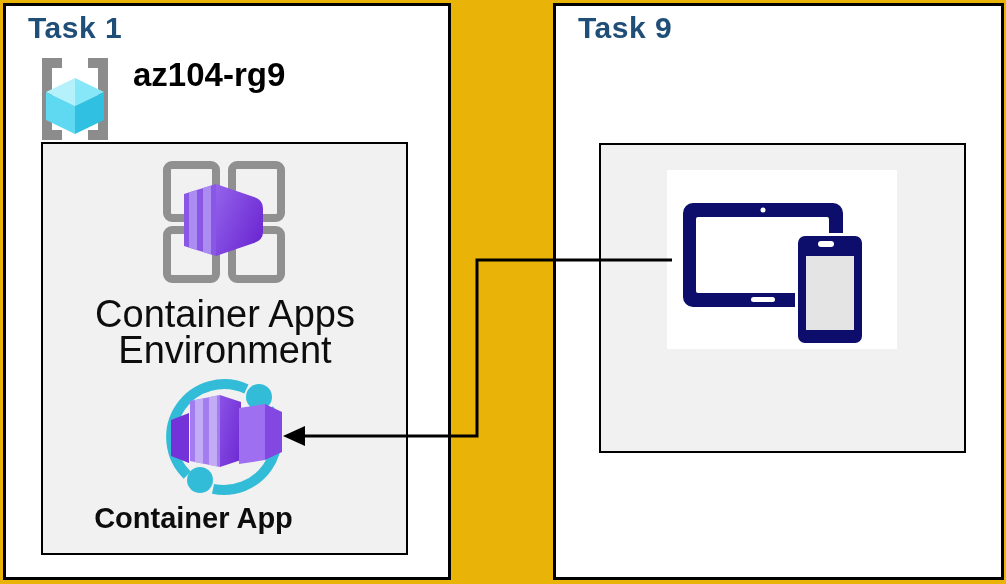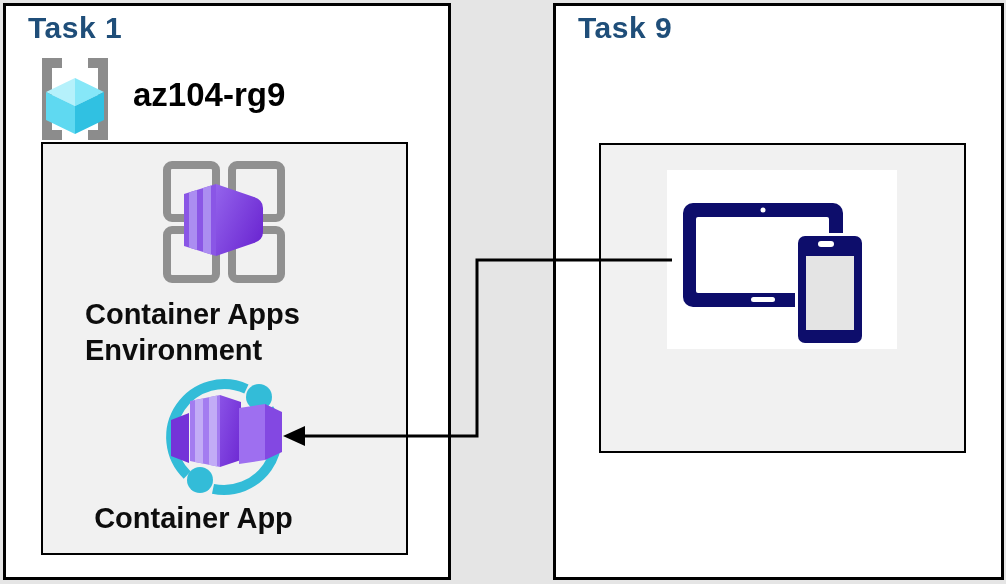--- a/index.html
+++ b/index.html
@@ -1,44 +1,44 @@
 <!DOCTYPE html>
 <html><head>
 <meta charset="utf-8">
 <style>
   html,body{margin:0;padding:0;background:#ffffff;}
   .canvas{
-    position:relative;width:1006px;height:584px;background:#e5e5e5;
+    position:relative;width:1006px;height:584px;background:#eab308;
     font-family:"Liberation Sans",sans-serif;overflow:hidden;
   }
   .task-panel{
     position:absolute;top:3px;height:577px;background:#ffffff;
     border:3px solid #000000;box-sizing:border-box;
   }
   .task1{left:3px;width:448px;}
   .task2{left:553px;width:451px;}
   .task-title{
     position:absolute;top:11px;font-size:30px;font-weight:700;color:#1f4e79;
     letter-spacing:0.5px;
   }
   .t1-title{left:28px;}
   .t2-title{left:578px;}
   .rg-icon{position:absolute;left:33px;top:56px;}
   .rg-name{
-    position:absolute;left:133px;top:76px;font-size:33px;font-weight:700;color:#000000;
+    position:absolute;left:133px;top:56px;font-size:33px;font-weight:700;color:#000000;
   }
   .group-box{
     position:absolute;background:#f1f1f1;border:2px solid #000000;box-sizing:border-box;
   }
   .env-app-box{left:41px;top:142px;width:367px;height:413px;}
   .test-box{left:599px;top:143px;width:367px;height:310px;}
   .env-icon{position:absolute;left:160px;top:160px;}
   .env-label{
-    position:absolute;left:85px;top:296px;width:280px;
-    font-size:29px;line-height:36px;font-weight:700;color:#0d0d0d;
+    position:absolute;left:85px;top:296px;width:280px;text-align:center;
+    font-size:38px;line-height:36px;font-weight:400;color:#0d0d0d;
   }
   .app-icon{position:absolute;left:163px;top:368px;}
   .app-label{
     position:absolute;left:41px;top:502px;width:305px;text-align:center;
     font-size:29px;font-weight:700;color:#0d0d0d;
   }
   .device-plate{position:absolute;left:667px;top:170px;width:230px;height:179px;background:#ffffff;}
   .test-label{
     position:absolute;left:599px;top:366px;width:367px;text-align:center;
     font-size:30px;font-weight:700;color:#0d0d0d;

